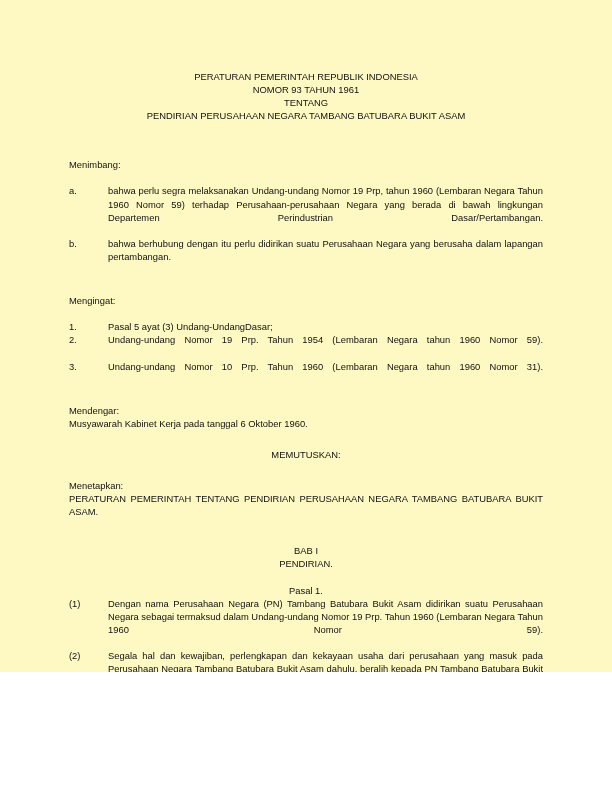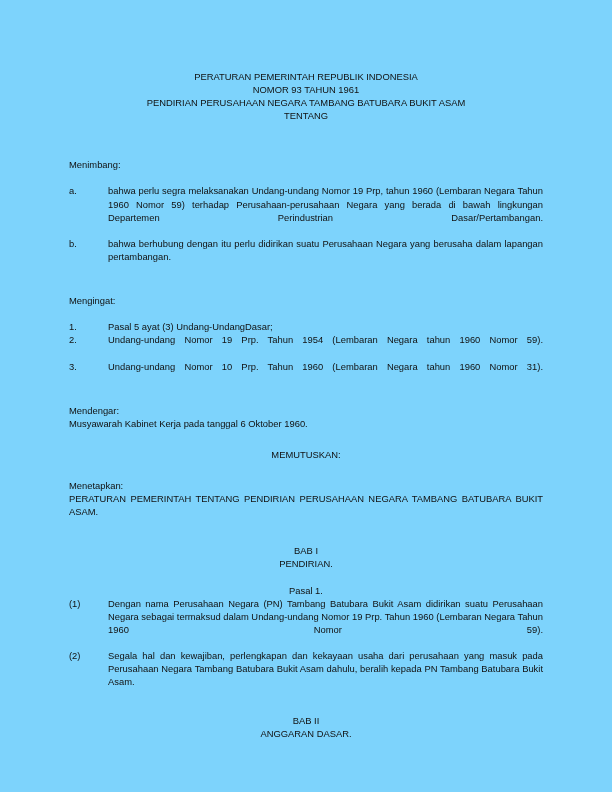--- a/index.html
+++ b/index.html
@@ -13,22 +13,22 @@
     position: relative;
     font-family: "Liberation Sans", sans-serif;
     color: #111111;
     -webkit-font-smoothing: antialiased;
   }
 
   .page {
     position: absolute;
     left: 0; top: 0;
     width: 612px;
-    height: 792px;
-    background: #7dd3fc;
+    height: 672px;
+    background: #fef9c3;
     overflow: hidden;
   }
 
   
   .content {
     position: absolute;
     left: 69px;
     top: 70px;
     width: 474px;
     font-size: 9.4px;
@@ -79,22 +79,22 @@
 </style>
 </head>
 <body>
 
 <div class="page">
   <div class="content">
 
     <div class="title-block center">
       <div class="title-line">PERATURAN PEMERINTAH REPUBLIK INDONESIA</div>
       <div class="title-line">NOMOR 93 TAHUN 1961</div>
+      <div class="title-line">TENTANG</div>
       <div class="title-line">PENDIRIAN PERUSAHAAN NEGARA TAMBANG BATUBARA BUKIT ASAM</div>
-      <div class="title-line">TENTANG</div>
     </div>
 
     <div class="gap-l"></div>
 
 
     <div class="gap-l"></div>
 
     <div class="plain">Menimbang:</div>
 
     <div class="gap-m"></div>

